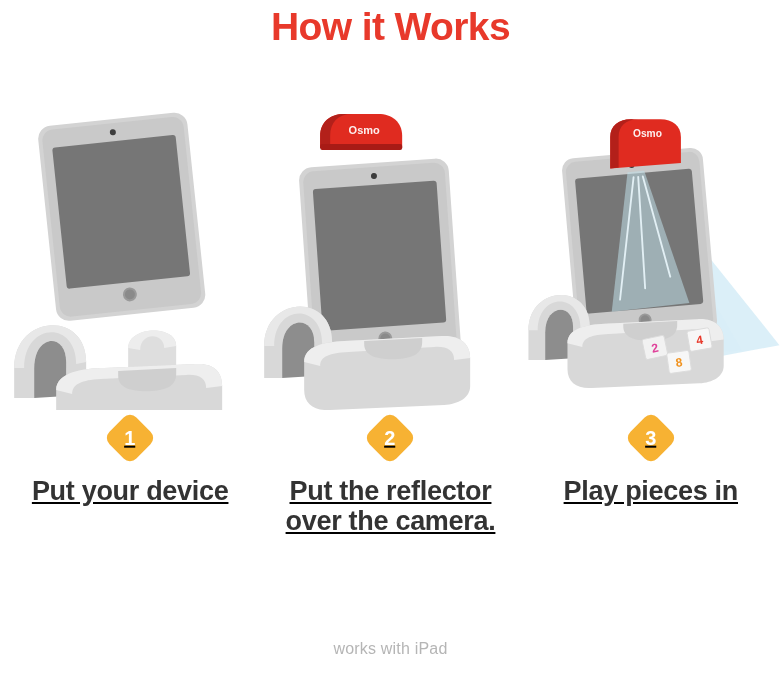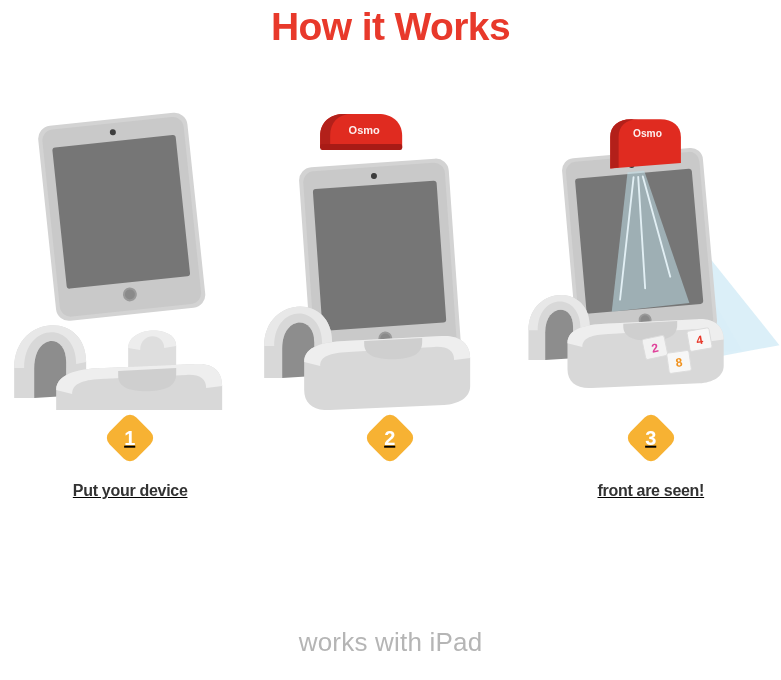--- a/index.html
+++ b/index.html
@@ -89,36 +89,36 @@
     font-size: 20px;
     font-weight: bold;
     line-height: 1;
   }
 
   
   .caption {
     width: 100%;
     text-align: center;
     margin-top: 10px;
-    font-size: 16px;
+    font-size: 27px;
     font-weight: bold;
     color: #333333;
     line-height: 30px;
     letter-spacing: -0.3px;
   }
   .caption .l2 { display: block; }
 
   
   .footer {
     position: absolute;
     bottom: 22px;
     left: 0;
     width: 781px;
     text-align: center;
-    font-size: 26px;
+    font-size: 16px;
     color: #b5b5b5;
     letter-spacing: 0.2px;
   }
 </style>
 </head>
 <body>
 
 <div class="page">
 
   <div class="title">How it Works</div>
@@ -200,20 +200,24 @@
           </g>
         </svg>
       </div>
 
       <div class="badge-wrap">
         <div class="badge">
           <span>2</span>
         </div>
       </div>
 
+      <div class="caption">
+        <span class="l1">Put the reflector</span>
+        <span class="l2">over the camera.</span>
+      </div>
     </div>
 
     <div class="col">
       <div class="art">
         <svg viewBox="0 0 280 310" xmlns="http://www.w3.org/2000/svg">
 
           <g>
             <path d="M104 92 L150 92 L278 252 L150 276 L52 262 Z" fill="#cfeaf6" opacity="0.75"></path>
             <path d="M110 96 L144 96 L238 258 L96 262 Z" fill="#d8eef8" opacity="0.7"></path>
           </g>
@@ -268,21 +272,21 @@
         </svg>
       </div>
 
       <div class="badge-wrap">
         <div class="badge">
           <span>3</span>
         </div>
       </div>
 
       <div class="caption">
-        <span class="l2">front are seen!</span>
+        <span class="l1">Play pieces in</span>
       </div>
     </div>
 
   </div>
 
   <div class="footer">works with iPad</div>
 
 </div>
 
 </body></html>

